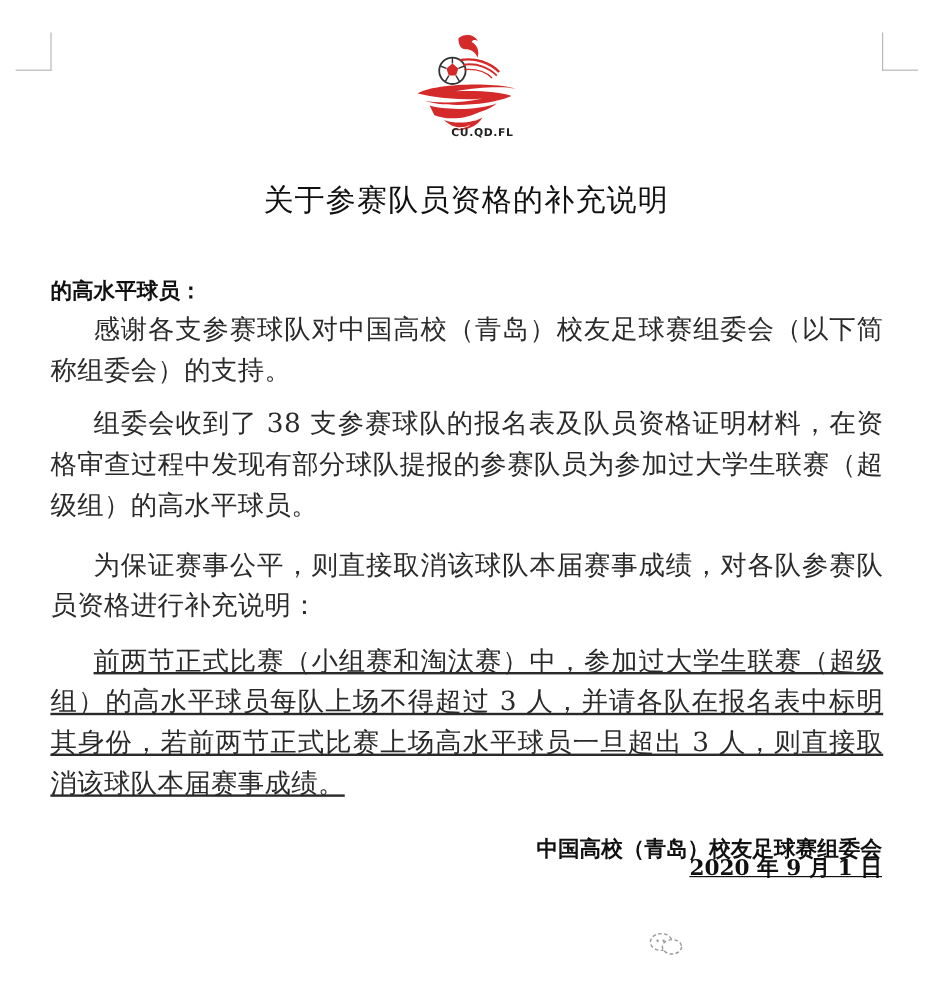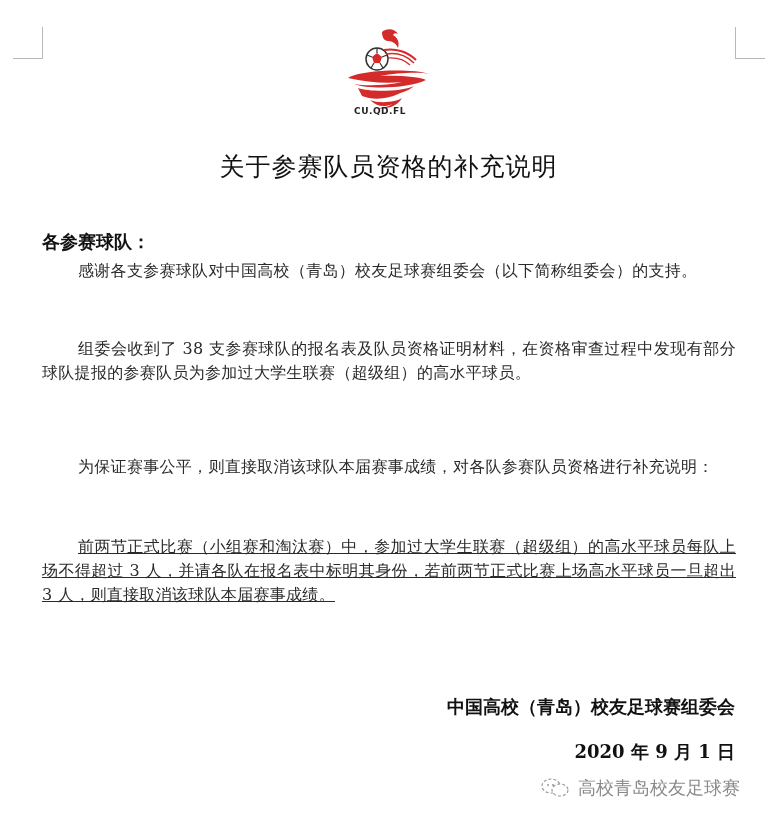--- a/index.html
+++ b/index.html
@@ -1,26 +1,26 @@
 <!DOCTYPE html>
 <html><head>
 <meta charset="utf-8">
 <style>
   html, body { margin: 0; padding: 0; background: #ffffff; }
   body { width: 777px; height: 821px; position: relative; overflow: hidden;
          font-family: "DejaVu Serif", "Liberation Serif", serif; color: #1a1a1a; }
   .crop { position: absolute; background: #b8b8b8; }
   .logo { position: absolute; left: 340px; top: 22px; width: 100px; height: 100px; }
-  .logo-text { position: absolute; left: 330px; top: 106px; width: 100px; text-align: center;
+  .logo-text { position: absolute; left: 352px; top: 106px; width: 100px; text-align: center;
                font-family: "DejaVu Sans", sans-serif; font-weight: bold; font-size: 9px;
                letter-spacing: 0.5px; color: #222; }
   .title { position: absolute; left: 0; width: 777px; top: 150px; text-align: center;
            font-size: 25px; font-weight: normal; color: #111; letter-spacing: 1px; }
   .salutation { position: absolute; left: 42px; top: 230px; font-size: 18px; font-weight: bold; color: #111; }
-  .para { position: absolute; left: 42px; width: 694px; font-size: 16px; line-height: 24px;
+  .para { position: absolute; left: 42px; width: 694px; font-size: 22px; line-height: 34px;
           text-indent: 36px; color: #2a2a2a; text-align: justify; letter-spacing: 0.3px; }
   .sig { position: absolute; right: 42px; font-size: 18px; font-weight: bold; color: #111; text-align: right; }
   .watermark { position: absolute; left: 540px; top: 776px; display: flex; align-items: center;
                font-family: "DejaVu Sans", sans-serif; font-size: 18px; color: #8a8a8a; }
   .watermark svg { margin-right: 8px; }
 </style>
 </head>
 <body>
 
 <div class="crop" style="left:42px;top:27px;width:1px;height:32px;"></div>
@@ -43,31 +43,30 @@
 
     <path d="M8 56 C20 48 70 46 90 52 C82 50 60 50 40 54 C60 53 80 55 86 58 C70 66 30 68 14 62 C24 64 46 64 62 60 C46 62 26 60 8 56 Z" fill="#d42a2a"></path>
     <path d="M18 66 C30 70 60 70 74 64 C66 72 44 76 28 72 C40 74 54 72 62 70 C48 78 32 78 22 74 Z" fill="#d42a2a"></path>
     <path d="M30 78 C40 82 56 80 62 76 C58 84 46 88 36 86 C44 86 50 84 52 82 C44 86 36 84 30 78 Z" fill="#d42a2a"></path>
   </svg>
 </div>
 <div class="logo-text">CU.QD.FL</div>
 
 <div class="title">关于参赛队员资格的补充说明</div>
 
-<div class="salutation">各参赛球队：</div>
+<div class="salutation">的高水平球员：</div>
 
 <div class="para" style="top:259px;">感谢各支参赛球队对中国高校（青岛）校友足球赛组委会（以下简称组委会）的支持。</div>
 <div class="para" style="top:337px;">组委会收到了 38 支参赛球队的报名表及队员资格证明材料，在资格审查过程中发现有部分球队提报的参赛队员为参加过大学生联赛（超级组）的高水平球员。</div>
 <div class="para" style="top:455px;">为保证赛事公平，则直接取消该球队本届赛事成绩，对各队参赛队员资格进行补充说明：</div>
 <div class="para" style="top:535px;text-decoration:underline;">前两节正式比赛（小组赛和淘汰赛）中，参加过大学生联赛（超级组）的高水平球员每队上场不得超过 3 人，并请各队在报名表中标明其身份，若前两节正式比赛上场高水平球员一旦超出 3 人，则直接取消该球队本届赛事成绩。</div>
 
 <div class="sig" style="top:695px;">中国高校（青岛）校友足球赛组委会</div>
-<div class="sig" style="top:740px;">2020 年 9 月 1 日</div>
+<div class="sig" style="top:711px;text-decoration:underline;">2020 年 9 月 1 日</div>
 
 <div class="watermark">
   <svg width="30" height="22" viewBox="0 0 30 22">
     <ellipse cx="11" cy="9" rx="9" ry="7" fill="none" stroke="#9a9a9a" stroke-width="1.2" stroke-dasharray="3 2"></ellipse>
     <ellipse cx="20" cy="13" rx="8" ry="6" fill="#fff" stroke="#9a9a9a" stroke-width="1.2" stroke-dasharray="3 2"></ellipse>
     <circle cx="8" cy="8" r="1" fill="#9a9a9a"></circle>
     <circle cx="13" cy="8" r="1" fill="#9a9a9a"></circle>
   </svg>
-  <span>高校青岛校友足球赛</span>
 </div>
 
 </body></html>

